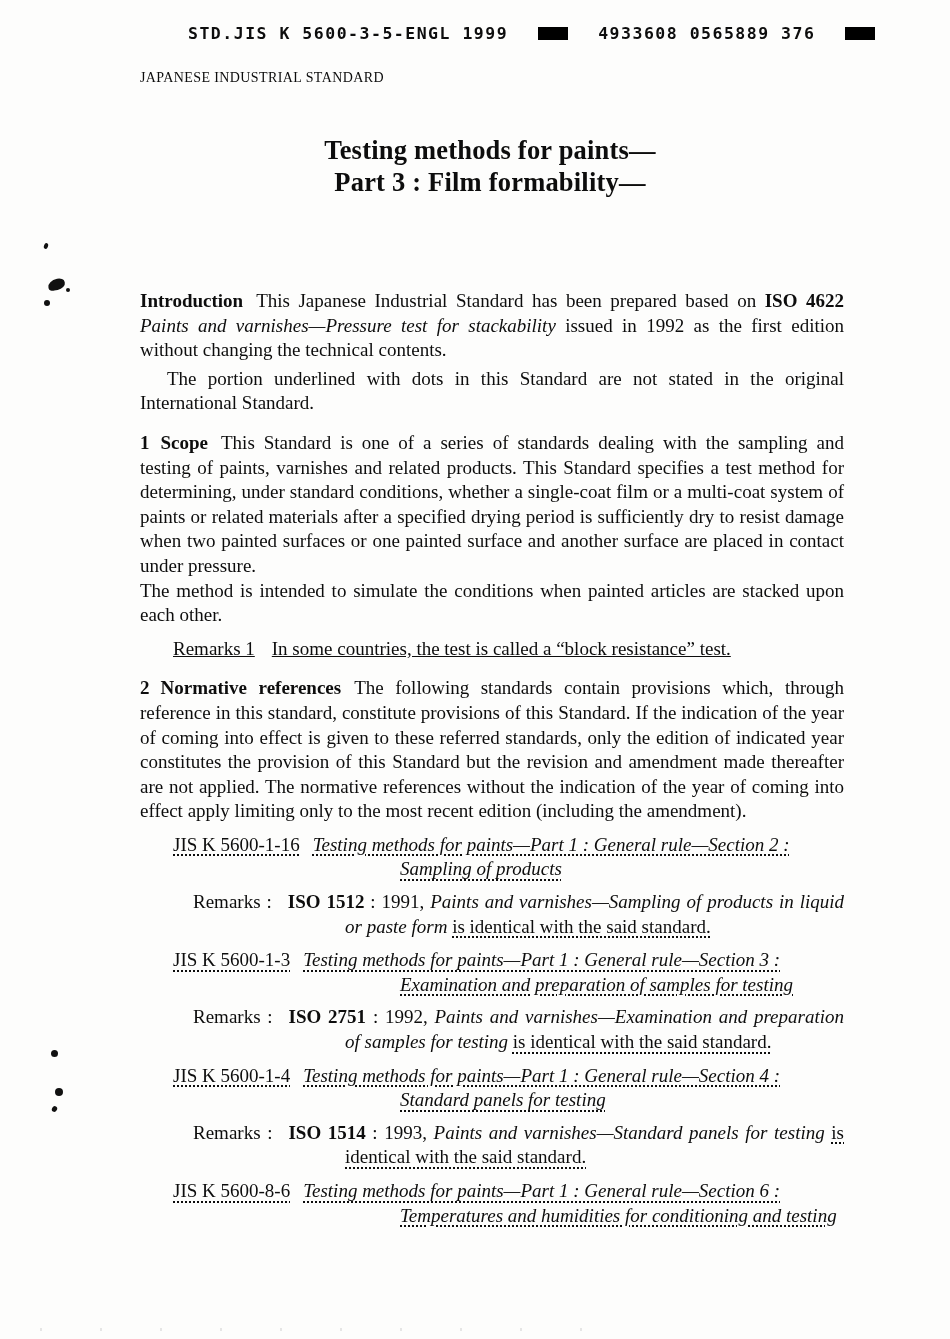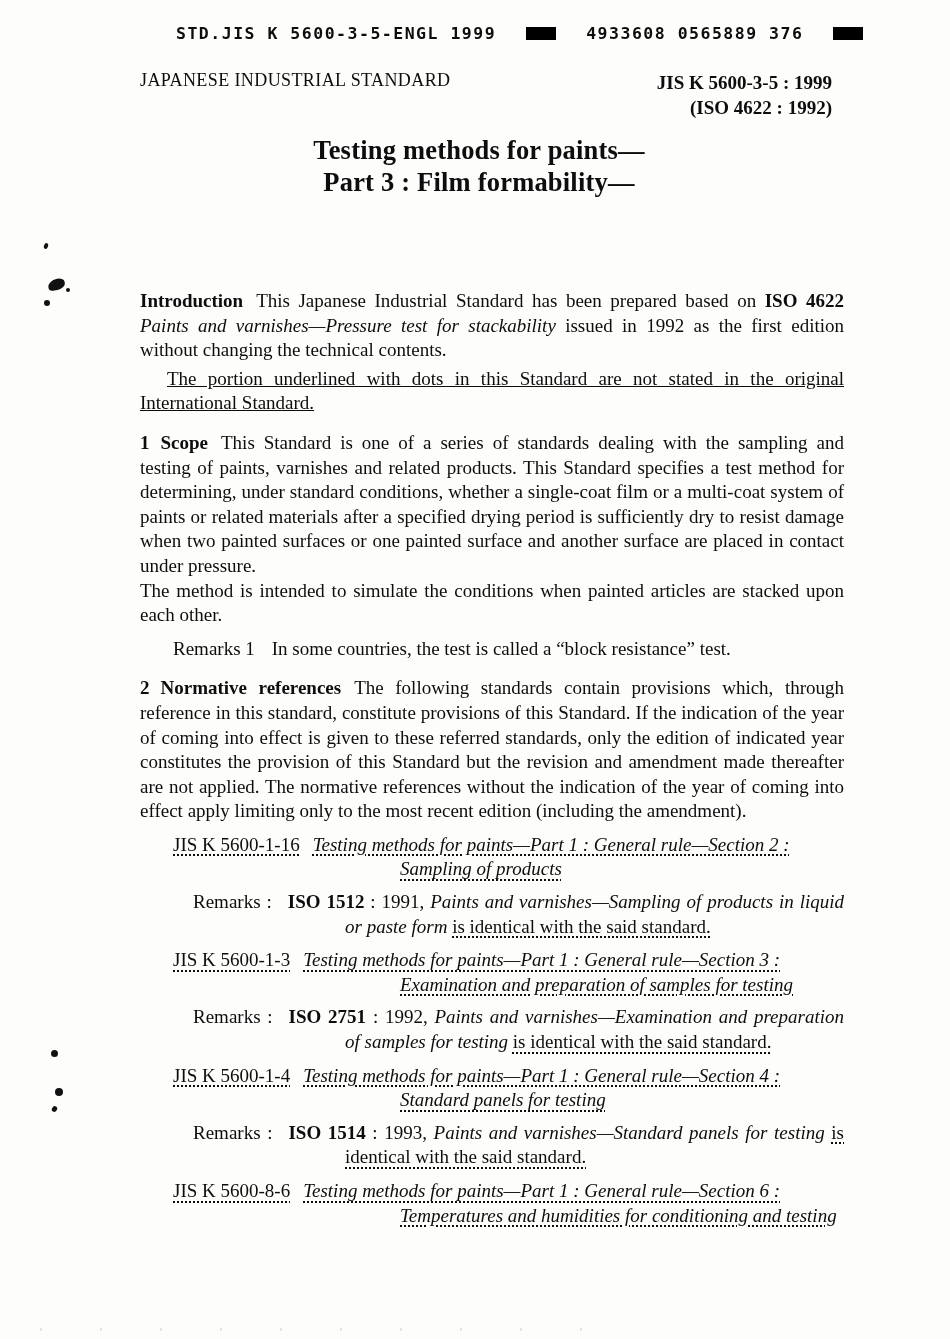--- a/index.html
+++ b/index.html
@@ -7,57 +7,57 @@
     position:relative;
     width:950px;height:1339px;
     background:#fdfdfc;
     margin:0 auto;
     font-family:"Liberation Serif", serif;
     color:#0d0d0d;
     overflow:hidden;
   }
   
   .ocr-line{
-    position:absolute;top:24px;left:176px;
+    position:absolute;top:24px;left:188px;
     display:flex;align-items:center;gap:30px;
     font-family:"DejaVu Sans Mono", monospace;
     font-weight:bold;font-size:16.5px;letter-spacing:1.5px;
     white-space:nowrap;
   }
   .barcode-block{width:30px;height:13px;background:#000;display:inline-block;}
   
   .header-row{
     position:absolute;top:70px;left:140px;width:692px;
     display:flex;justify-content:space-between;align-items:flex-start;
   }
-  .std-label{font-size:18px;letter-spacing:0.4px;font-family:Liberation Serif, serif;}
+  .std-label{font-size:14px;letter-spacing:0.4px;font-family:Liberation Serif, serif;}
   .std-codes{text-align:right;font-weight:bold;font-size:19px;line-height:25px;}
   
   .doc-title{
-    position:absolute;top:135px;left:144px;width:670px;
+    position:absolute;top:135px;left:155px;width:670px;
     text-align:center;font-weight:bold;
     font-size:26.5px;line-height:31.5px;
     letter-spacing:0.2px;
   }
   
   .content{
     position:absolute;top:289px;left:140px;width:704px;
     font-size:19px;line-height:24.6px;
   }
   .content p{margin:0;text-align:justify;}
-  .para-indent{text-indent:27px;text-decoration:underline;}
+  .para-indent{text-indent:27px;}
   .gap-para{margin-top:4px !important;}
   .gap-section{margin-top:15px !important;}
   .lead-bold{font-weight:bold;margin-right:13px;}
   .sec-num{font-weight:bold;margin-right:11px;}
   .sec-label{font-weight:bold;margin-right:13px;}
   i{}
   b{font-weight:bold;}
   
-  .remarks-line{margin:9px 0 0 33px !important;text-align:right;}
+  .remarks-line{margin:9px 0 0 33px !important;text-align:right;text-decoration:underline;}
   .remarks-line .rlabel{margin-right:17px;}
   
   .ref-jis{
     margin-top:9px !important;
     padding-left:260px;text-indent:-227px;
     text-align:left !important;
     text-decoration:underline dotted 1.6px;
     text-underline-offset:4px;
   }
   .ref-jis .jis-code{margin-right:13px;}
@@ -99,24 +99,20 @@
 
   <div class="ocr-line">
     <span>STD.JIS K 5600-3-5-ENGL 1999</span>
     <span class="barcode-block"></span>
     <span>4933608 0565889 376</span>
     <span class="barcode-block"></span>
   </div>
 
   <div class="header-row">
     <div class="std-label">JAPANESE INDUSTRIAL STANDARD</div>
-    <div class="std-codes">
-      <div>JIS K 5600-3-5 : 1999</div>
-      <div>(ISO 4622 : 1992)</div>
-    </div>
   </div>
 
   <div class="doc-title">
     <div>Testing methods for paints—</div>
     <div>Part 3 : Film formability—</div>
   </div>
 
   <div class="content">
 
     <p><span class="lead-bold">Introduction</span><span>This Japanese Industrial Standard has been prepared based on </span><b>ISO 4622</b><i> Paints and varnishes—Pressure test for stackability</i><span> issued in 1992 as the first edition without changing the technical contents.</span></p>

